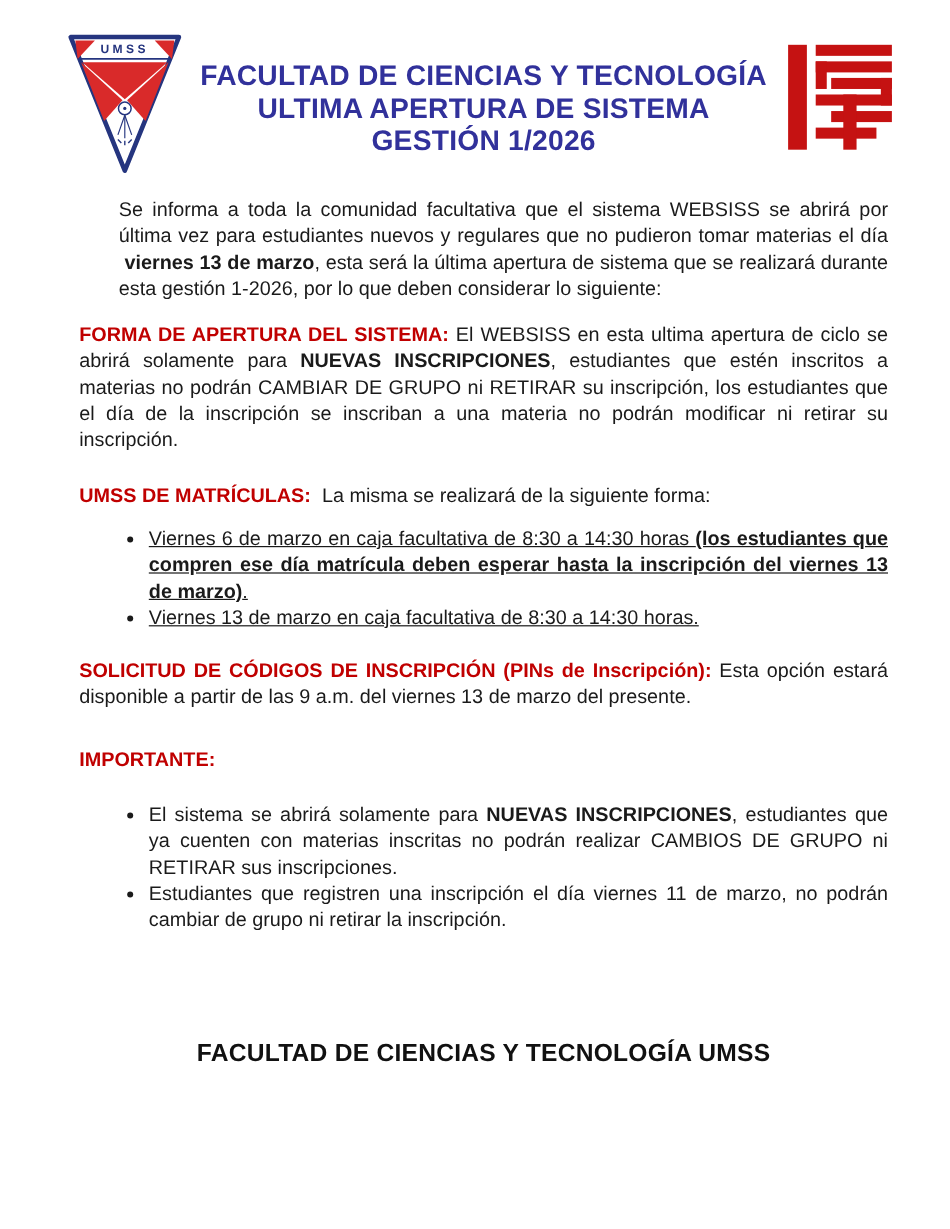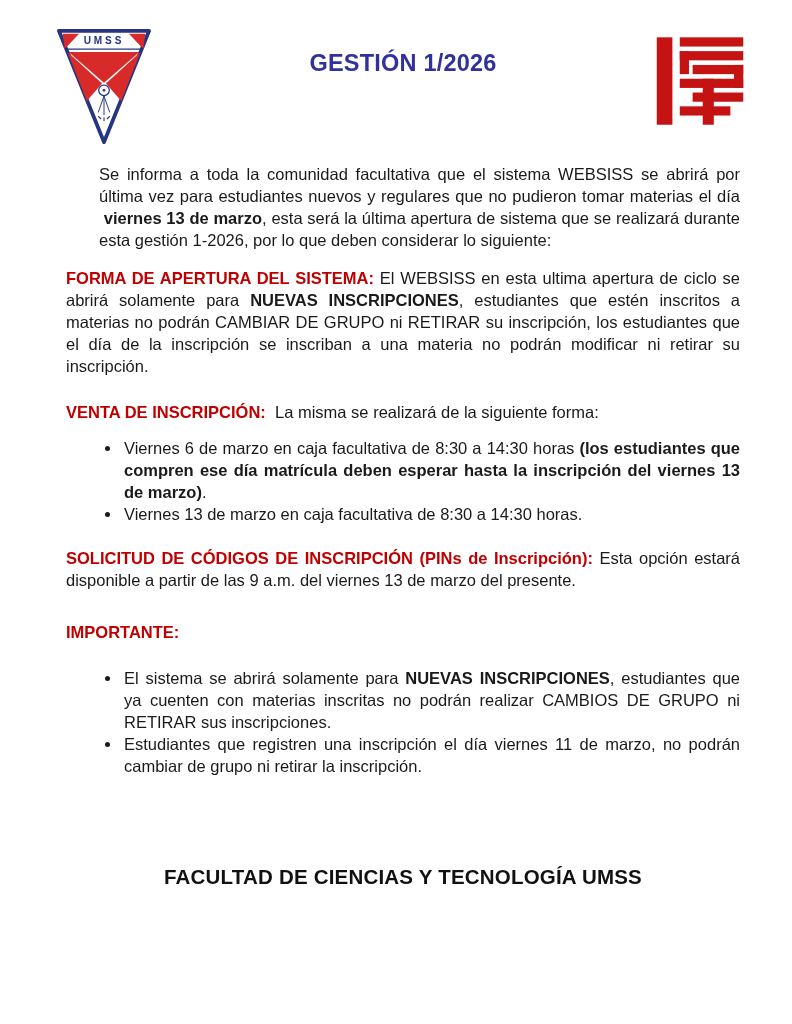--- a/index.html
+++ b/index.html
@@ -29,21 +29,21 @@
   }
 
   
   .bodytext{font-size:16.5px;line-height:22px;text-align:justify;margin:0;}
   .b{font-weight:bold;}
   .red{color:var(--red);font-weight:bold;}
 
   #intro{margin-top:14px;margin-left:33px;}
   #forma{margin-top:16px;}
   #venta{margin-top:24px;}
-  #venta-list{margin:14px 0 12px 0;padding-left:56px;}
+  #venta-list{margin:14px 0 12px 0;padding-left:56px;text-decoration:underline;}
   #solicitud{margin-top:22px;}
   #internet{margin-top:24px;}
   #importante{margin-top:30px;}
   #importante-list{margin:24px 0 0 0;padding-left:56px;}
   ul{list-style:disc outside;}
   ul li{font-size:16.5px;line-height:22px;text-align:justify;padding-left:2px;}
 
   
   .footer{
     margin-top:88px;text-align:center;font-weight:bold;
@@ -72,20 +72,22 @@
         <line x1="50" y1="71" x2="44" y2="88" stroke="#25357f" stroke-width="1"></line>
         <line x1="50" y1="71" x2="50" y2="91" stroke="#25357f" stroke-width="1"></line>
         <line x1="50" y1="71" x2="56" y2="88" stroke="#25357f" stroke-width="1"></line>
         <line x1="44" y1="92" x2="47" y2="95" stroke="#25357f" stroke-width="1.2"></line>
         <line x1="50" y1="93" x2="50" y2="97" stroke="#25357f" stroke-width="1.2"></line>
         <line x1="56" y1="92" x2="53" y2="95" stroke="#25357f" stroke-width="1.2"></line>
       </svg>
     </div>
 
     <div class="title-block">
+      <div>FACULTAD DE CIENCIAS Y TECNOLOGÍA</div>
+      <div>ULTIMA APERTURA DE SISTEMA</div>
       <div>GESTIÓN 1/2026</div>
     </div>
 
     <div class="logo-fcyt">
       <svg width="92" height="97" viewBox="0 0 100 100">
         <g fill="#c51212">
           <rect x="3" y="2" width="17" height="95"></rect>
           <rect x="28" y="2" width="69" height="10"></rect>
           <rect x="28" y="17" width="69" height="10"></rect>
           <rect x="28" y="17" width="10" height="25"></rect>
@@ -98,21 +100,21 @@
         </g>
       </svg>
     </div>
 
   </div>
 
   <p class="bodytext" id="intro"><span>Se informa a toda la comunidad facultativa que el sistema WEBSISS se abrirá por última vez para estudiantes nuevos y regulares que no pudieron tomar materias el día &nbsp;</span><span class="b">viernes 13 de marzo</span><span>, esta será la última apertura de sistema que se realizará durante esta gestión 1-2026, por lo que deben considerar lo siguiente:</span></p>
 
   <p class="bodytext" id="forma"><span class="red">FORMA DE APERTURA DEL SISTEMA: </span><span>El WEBSISS en esta ultima apertura de ciclo se abrirá solamente para </span><span class="b">NUEVAS INSCRIPCIONES</span><span>, estudiantes que estén inscritos a materias no podrán CAMBIAR DE GRUPO ni RETIRAR su inscripción, los estudiantes que el día de la inscripción se inscriban a una materia no podrán modificar ni retirar su inscripción.</span></p>
 
-  <p class="bodytext" id="venta"><span class="red">VENTA DE INSCRIPCIÓN: </span><span>&nbsp;La misma se realizará de la siguiente forma:</span></p>
+  <p class="bodytext" id="venta"><span class="red">UMSS DE MATRÍCULAS: </span><span>&nbsp;La misma se realizará de la siguiente forma:</span></p>
 
   <ul id="venta-list">
     <li><span>Viernes 6 de marzo en caja facultativa de 8:30 a 14:30 horas </span><span class="b">(los estudiantes que compren ese día matrícula deben esperar hasta la inscripción del viernes 13 de marzo)</span><span>.</span></li>
     <li><span>Viernes 13 de marzo en caja facultativa de 8:30 a 14:30 horas.</span></li>
   </ul>
 
   <p class="bodytext" id="solicitud"><span class="red">SOLICITUD DE CÓDIGOS DE INSCRIPCIÓN (PINs de Inscripción): </span><span>Esta opción estará disponible a partir de las 9 a.m. del viernes 13 de marzo del presente.</span></p>
 
 
   <p class="bodytext" id="importante"><span class="red">IMPORTANTE:</span></p>

